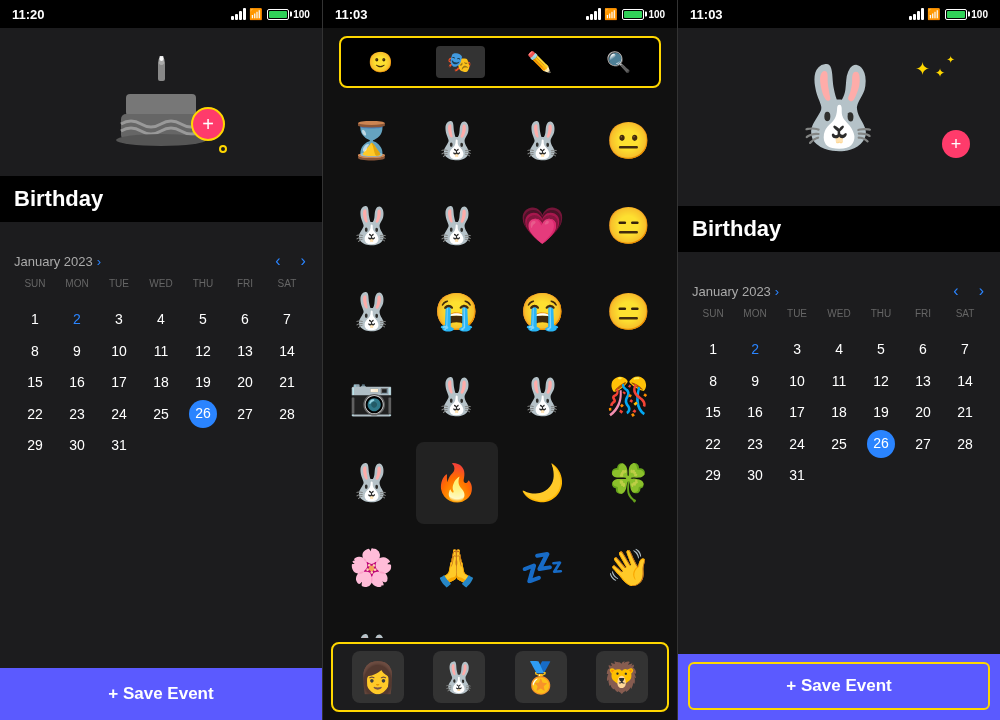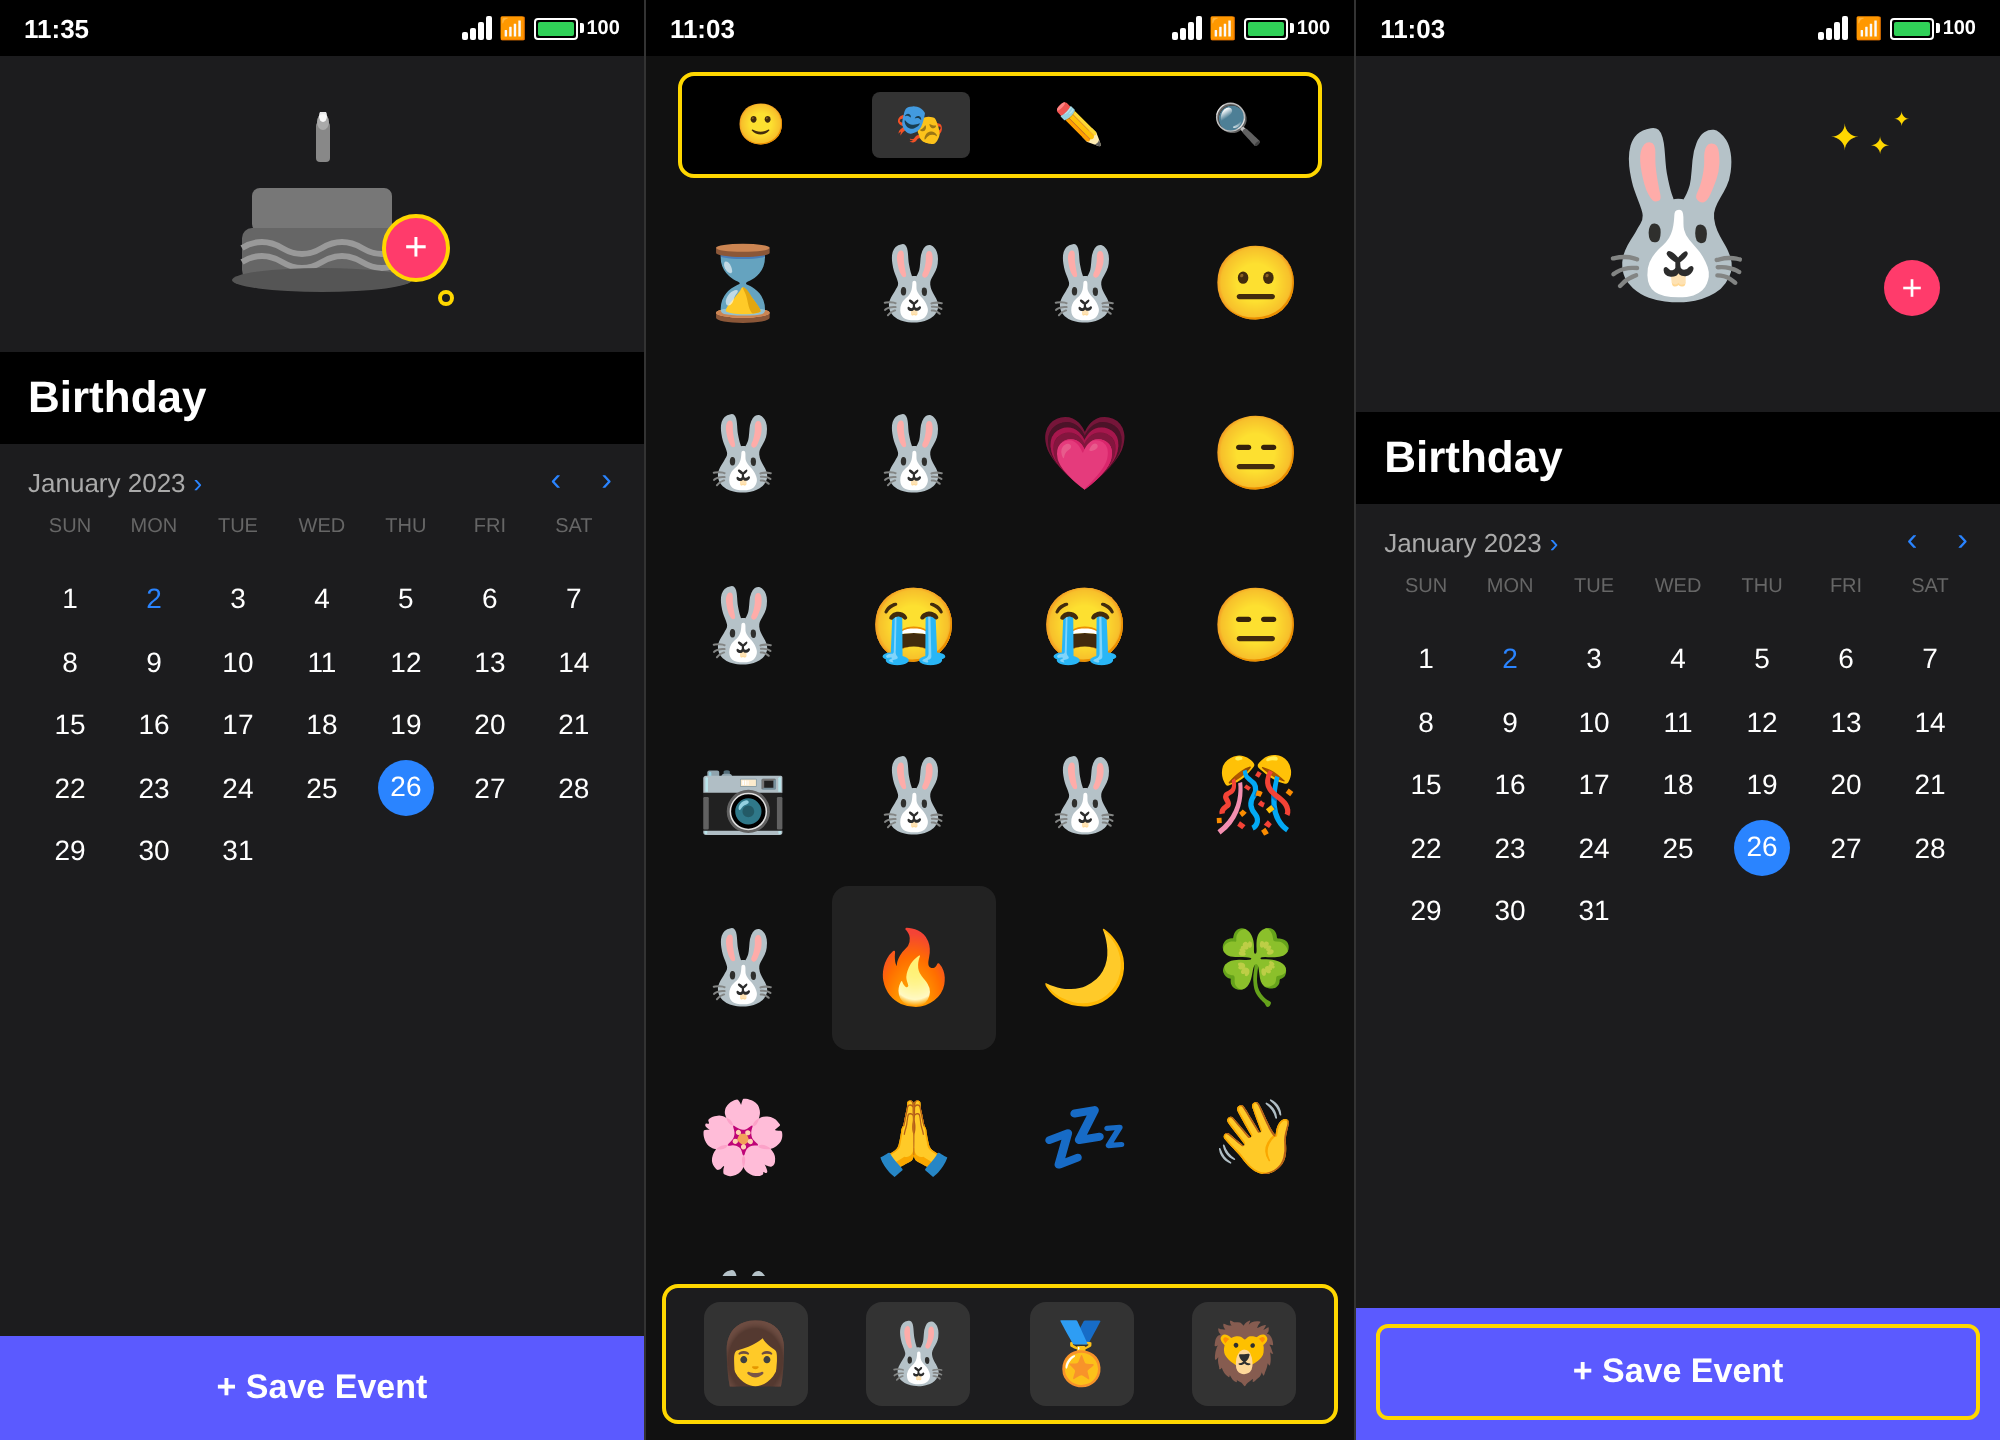--- a/index.html
+++ b/index.html
@@ -97,20 +97,21 @@
     .calendar-section {
       flex: 1;
       padding: 10px 14px 0;
       overflow: hidden;
     }
     .cal-header {
       display: flex;
       align-items: center;
       justify-content: space-between;
       margin-bottom: 8px;
+      margin-top: 20px;
     }
     .cal-month-label {
       color: #aaa;
       font-size: 13px;
     }
     .cal-nav { display: flex; gap: 16px; }
     .cal-nav button {
       background: none; border: none; color: #2a84ff;
       font-size: 16px; cursor: pointer; padding: 0 2px;
     }
@@ -271,21 +272,21 @@
       cursor: pointer;
       width: 100%;
     }
   </style>
 </head>
 <body>
 
 <div class="panel panel-left">
 
   <div class="status-bar">
-    <span class="status-time">11:35</span>
+    <span class="status-time">11:20</span>
     <div class="status-icons">
       <div class="signal-bars">
         <span style="height:4px;"></span>
         <span style="height:6px;"></span>
         <span style="height:9px;"></span>
         <span style="height:12px;"></span>
       </div>
       <span>📶</span>
       <div class="battery-box">
         <div class="battery-fill"></div>

